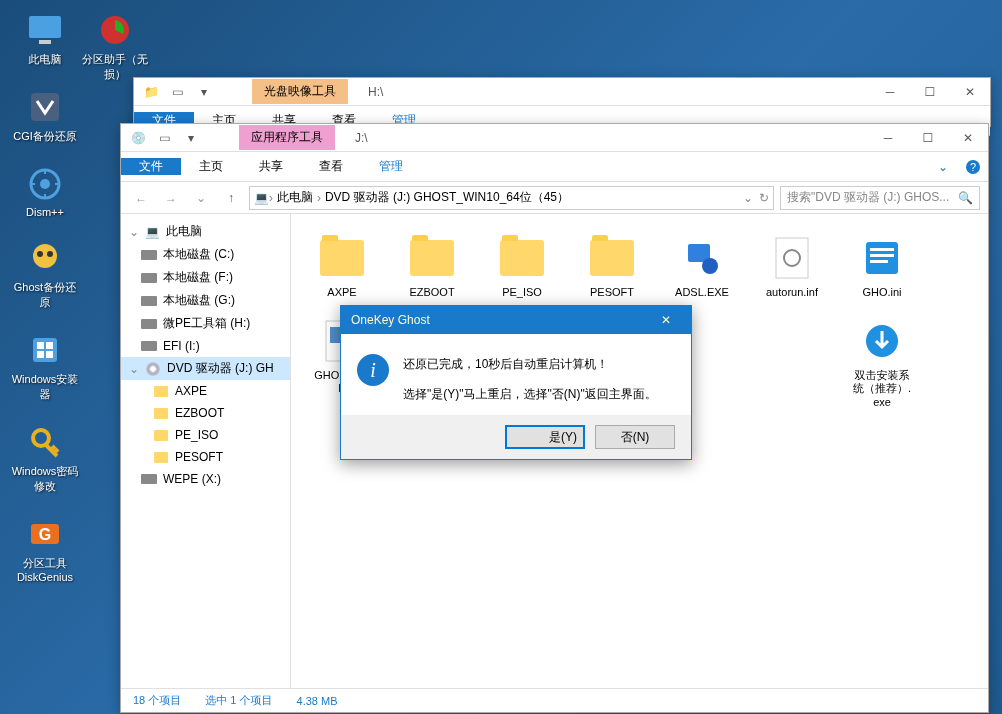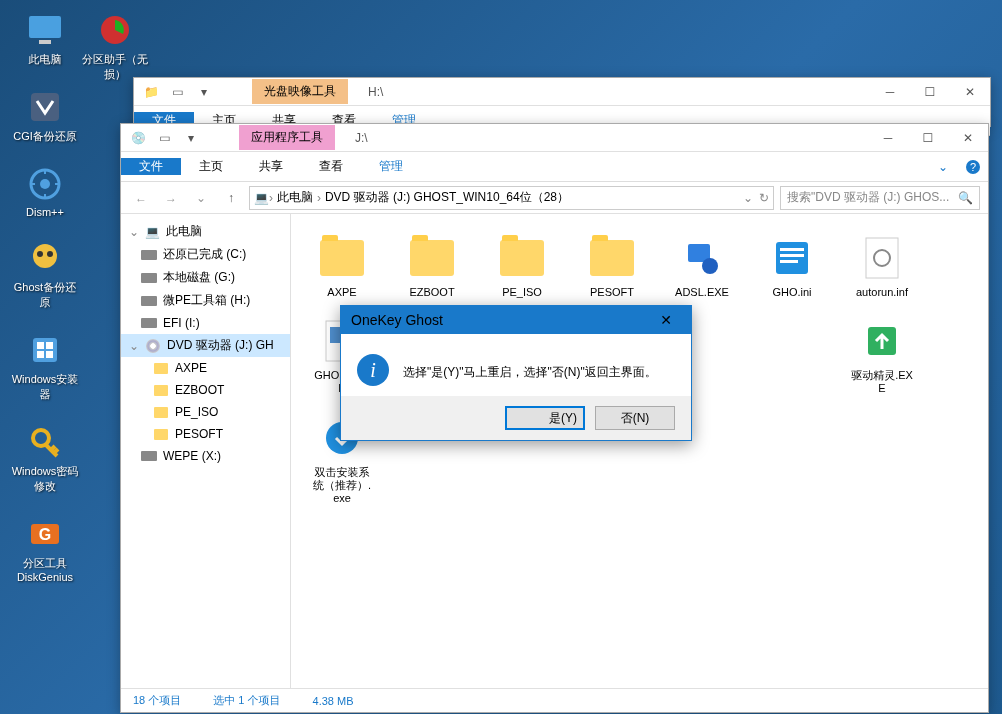--- a/index.html
+++ b/index.html
@@ -56,25 +56,25 @@
     .dvd-icon { width: 14px; height: 14px; border-radius: 50%; background: radial-gradient(circle, #fff 25%, #ccc 30%, #aac 50%, #ccc 70%); }
     
     .content-pane { flex: 1; padding: 16px; display: flex; flex-wrap: wrap; align-content: flex-start; gap: 10px 20px; }
     .file-item { width: 70px; display: flex; flex-direction: column; align-items: center; cursor: pointer; padding: 4px; }
     .file-item.selected { background: #cce8ff; border: 1px solid #99d1ff; }
     .file-icon { width: 48px; height: 48px; display: flex; align-items: center; justify-content: center; }
     .file-label { font-size: 11px; text-align: center; margin-top: 4px; word-break: break-all; line-height: 1.2; }
     .folder-big { width: 44px; height: 36px; background: #ffd76a; border-radius: 3px; position: relative; }
     .folder-big:before { content: ''; position: absolute; top: -5px; left: 2px; width: 16px; height: 6px; background: #ffcf4a; border-radius: 2px 2px 0 0; }
     
-    .statusbar { height: 24px; border-top: 1px solid #e0e0e0; display: flex; align-items: center; padding: 0 12px; gap: 32px; font-size: 11px; color: #1979ca; }
+    .statusbar { height: 24px; border-top: 1px solid #e0e0e0; display: flex; align-items: center; padding: 0 12px; gap: 24px; font-size: 11px; color: #1979ca; }
     
     
     .dialog { position: absolute; left: 340px; top: 305px; width: 352px; z-index: 10; background: #f0f0f0; border: 1px solid #1979ca; box-shadow: 0 4px 16px rgba(0,0,0,0.4); }
-    .dialog-titlebar { height: 28px; background: #1979ca; color: #000000; display: flex; align-items: center; padding: 0 10px; font-size: 14px; }
+    .dialog-titlebar { height: 28px; background: #1979ca; color: #fef9c3; display: flex; align-items: center; padding: 0 10px; font-size: 12px; }
     .dialog-close { margin-left: auto; width: 30px; text-align: center; cursor: pointer; }
     .dialog-body { padding: 20px 16px 10px; display: flex; gap: 14px; background: #fff; }
     .info-icon { width: 32px; height: 32px; border-radius: 50%; background: #1979ca; color: white; display: flex; align-items: center; justify-content: center; font-size: 20px; font-style: italic; font-family: Georgia, serif; flex-shrink: 0; }
     .dialog-text { font-size: 12px; line-height: 1.8; }
     .dialog-buttons { background: #f0f0f0; padding: 10px 16px; display: flex; justify-content: flex-end; gap: 10px; }
     .dlg-btn { min-width: 80px; height: 24px; border: 1px solid #aaa; background: #e1e1e1; font-size: 12px; cursor: pointer; }
     .dlg-btn.primary { border: 2px solid #0078d7; padding-left: 36px; }
     
     
     .watermark { position: absolute; right: 20px; bottom: 20px; display: flex; align-items: center; color: white; font-size: 20px; opacity: 0.7; }
@@ -225,41 +225,47 @@
   <div class="addressbar">
     <div class="nav-btn">←</div>
     <div class="nav-btn">→</div>
     <div class="nav-btn">⌄</div>
     <div class="nav-btn active">↑</div>
     <div class="address-box">
       <span>💻</span>
       <span class="chev">›</span>
       <span class="crumb">此电脑</span>
       <span class="chev">›</span>
-      <span class="crumb">DVD 驱动器 (J:) GHOST_WIN10_64位（28）</span>
+      <span class="crumb">DVD 驱动器 (J:) GHOST_WIN10_64位（45）</span>
       <span style="margin-left:auto;color:#888">⌄</span>
       <span style="margin-left:6px;color:#888">↻</span>
     </div>
     <div class="search-box">
       <span>搜索"DVD 驱动器 (J:) GHOS...</span>
       <span style="margin-left:auto">🔍</span>
     </div>
   </div>
   <div class="explorer-body">
     <div class="nav-pane">
       <div class="nav-item root">
         <span style="color:#888">⌄</span>
         <span>💻</span>
         <span>此电脑</span>
       </div>
       <div class="nav-item">
           <div class="nav-icon">
             <div class="drive-icon"></div>
           </div>
-          <span>还原已完成 (C:)</span>
+          <span>本地磁盘 (C:)</span>
+        </div>
+      <div class="nav-item">
+          <div class="nav-icon">
+            <div class="drive-icon"></div>
+          </div>
+          <span>本地磁盘 (F:)</span>
         </div>
       <div class="nav-item">
           <div class="nav-icon">
             <div class="drive-icon"></div>
           </div>
           <span>本地磁盘 (G:)</span>
         </div>
       <div class="nav-item">
           <div class="nav-icon">
             <div class="drive-icon"></div>
@@ -336,74 +342,65 @@
           <div class="file-label">PESOFT</div>
         </div>
       <div class="file-item">
           <div class="file-icon">
             <svg width="40" height="40">
               <rect x="6" y="6" width="22" height="18" fill="#3080e0" rx="2"></rect>
               <circle cx="28" cy="28" r="8" fill="#2060c0"></circle>
             </svg>
           </div>
           <div class="file-label">ADSL.EXE</div>
+        </div>
+      <div class="file-item">
+          <div class="file-icon">
+            <svg width="36" height="44">
+              <rect x="2" y="2" width="32" height="40" fill="#fff" stroke="#ccc"></rect>
+              <circle cx="18" cy="22" r="8" fill="none" stroke="#888" stroke-width="2"></circle>
+            </svg>
+          </div>
+          <div class="file-label">autorun.inf</div>
         </div>
       <div class="file-item">
           <div class="file-icon">
             <svg width="40" height="40">
               <rect x="4" y="4" width="32" height="32" fill="#2090e0" rx="3"></rect>
               <rect x="8" y="10" width="24" height="3" fill="#fff"></rect>
               <rect x="8" y="16" width="24" height="3" fill="#fff"></rect>
               <rect x="8" y="22" width="18" height="3" fill="#fff"></rect>
             </svg>
           </div>
           <div class="file-label">GHO.ini</div>
         </div>
       <div class="file-item">
           <div class="file-icon">
             <svg width="36" height="44">
               <rect x="2" y="2" width="32" height="40" fill="#fff" stroke="#ccc"></rect>
-              <circle cx="18" cy="22" r="8" fill="none" stroke="#888" stroke-width="2"></circle>
-            </svg>
-          </div>
-          <div class="file-label">autorun.inf</div>
-        </div>
-      <div class="file-item">
-          <div class="file-icon">
-            <svg width="36" height="44">
-              <rect x="2" y="2" width="32" height="40" fill="#fff" stroke="#ccc"></rect>
               <rect x="6" y="8" width="24" height="16" fill="#5090d0"></rect>
             </svg>
           </div>
           <div class="file-label">GHOST.EXE</div>
         </div>
       <div class="file-item">
           <div class="file-icon">
             <svg width="40" height="32">
               <rect x="2" y="6" width="36" height="20" fill="#666" rx="3"></rect>
             </svg>
           </div>
           <div class="file-label">HD4</div>
         </div>
       <div style="width:70px;visibility:hidden"></div>
       <div style="width:70px;visibility:hidden"></div>
       <div style="width:70px;visibility:hidden"></div>
       <div style="width:70px;visibility:hidden"></div>
       <div class="file-item">
           <div class="file-icon">
             <svg width="40" height="40">
-              <rect x="6" y="6" width="28" height="28" fill="#30b060" rx="3"></rect>
-              <path d="M14 20 L20 14 L26 20 M20 14 L20 28" stroke="#fff" stroke-width="3" fill="none"></path>
-            </svg>
-          </div>
-          <div class="file-label">驱动精灵.EXE</div>
-        </div>
-      <div class="file-item">
-          <div class="file-icon">
-            <svg width="40" height="40">
               <circle cx="20" cy="20" r="16" fill="#2090e0"></circle>
               <path d="M20 10 L20 26 M14 20 L20 26 L26 20" stroke="#fff" stroke-width="3" fill="none"></path>
             </svg>
           </div>
           <div class="file-label">双击安装系统（推荐）.exe</div>
         </div>
       <div class="file-item" style="visibility:hidden">
           <div class="file-icon"></div>
           <div class="file-label">.EXE</div>
         </div>
@@ -417,20 +414,21 @@
 </div>
 
 <div class="dialog">
   <div class="dialog-titlebar">
     <span>OneKey Ghost</span>
     <span class="dialog-close">✕</span>
   </div>
   <div class="dialog-body">
     <div class="info-icon">i</div>
     <div class="dialog-text">
+      <div>还原已完成，10秒后自动重启计算机！</div>
       <div style="height:8px"></div>
       <div>选择"是(Y)"马上重启，选择"否(N)"返回主界面。</div>
     </div>
   </div>
   <div class="dialog-buttons">
     <button class="dlg-btn primary">是(Y)</button>
     <button class="dlg-btn">否(N)</button>
   </div>
 </div>
 

